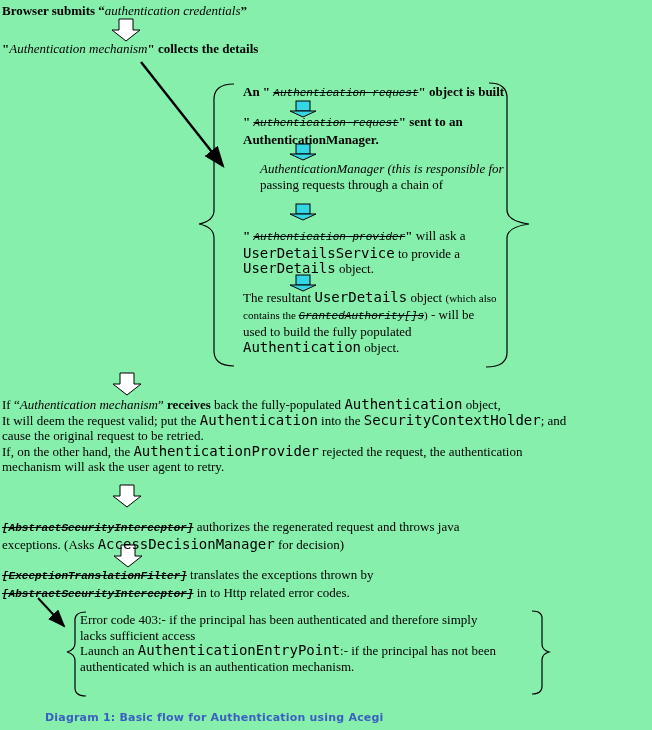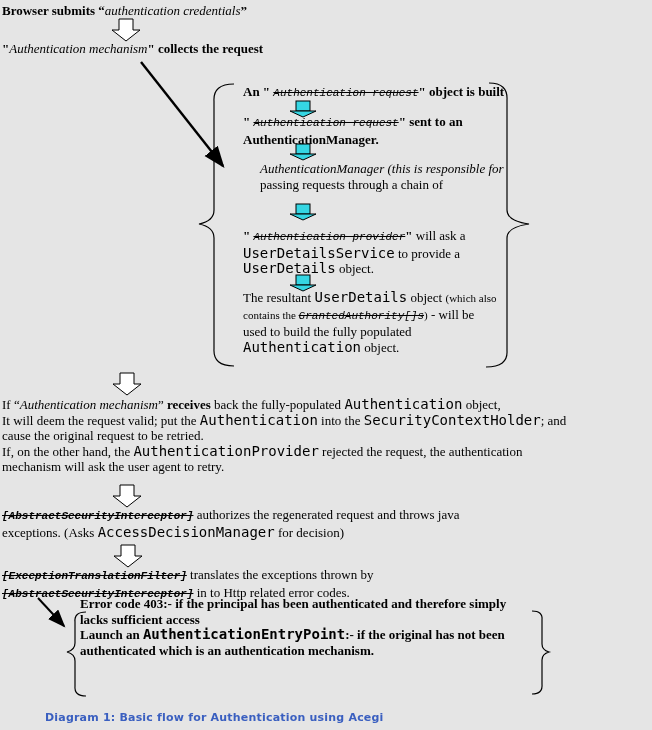--- a/index.html
+++ b/index.html
@@ -1,21 +1,21 @@
 <!DOCTYPE html>
 <html style="--cyan: #35D6E3; --caption-blue: #3A5FC0;"><head>
 <meta charset="utf-8">
 <style>
   :root{
     --cyan:#35D6E3;
     --caption-blue:#3A5FC0;
   }
   html,body{margin:0;padding:0;background:#fff;}
   #canvas{
-    position:relative;width:652px;height:730px;background:#e5e5e5;overflow:hidden;
+    position:relative;width:652px;height:730px;background:#86efac;overflow:hidden;
     font-family:"Liberation Serif", serif;font-size:13px;line-height:15.5px;color:#000;
   }
   .abs{position:absolute;white-space:nowrap;}
   .b{font-weight:bold;}
   .i{font-style:italic;}
   .si{font-size:11px;}
   .c{font-family:"DejaVu Sans Mono", monospace;font-size:14px;}
   .sc{font-family:Liberation Mono, monospace;font-style:italic;font-size:11px;text-decoration:line-through;}
   .sc.b{font-weight:bold;}
   .caption{
@@ -66,29 +66,29 @@
       <rect class="cyan-fill" x="296" y="204" width="14" height="10"></rect>
       <path class="cyan-fill" d="M290,214 L316,214 L303,220 Z"></path>
     </g>
     <g>
       <rect class="cyan-fill" x="296" y="275" width="14" height="10"></rect>
       <path class="cyan-fill" d="M290,285 L316,285 L303,291 Z"></path>
     </g>
   </svg>
 
   <div class="abs" style="left:2px;top:3px;"><span class="b">Browser submits </span><span class="b">“</span><span class="i">authentication credentials</span><span class="b">”</span></div>
-  <div class="abs" style="left:2px;top:41px;"><span class="b">"</span><span class="i">Authentication mechanism</span><span class="b">" </span><span class="b">collects the request</span></div>
+  <div class="abs" style="left:2px;top:41px;"><span class="b">"</span><span class="i">Authentication mechanism</span><span class="b">" </span><span class="b">collects the details</span></div>
 
   <div class="abs" style="left:243px;top:84px;"><span class="b">An " </span><span class="sc">Authentication request</span><span class="b">" </span><span class="b">object is built</span></div>
   <div class="abs" style="left:243px;top:114px;"><span class="b">" </span><span class="sc">Authentication request</span><span class="b">" </span><span class="b">sent to an</span><br><span class="b">AuthenticationManager.</span></div>
   <div class="abs" style="left:260px;top:161px;"><span class="i">AuthenticationManager (this is responsible for</span><br><span>passing requests through a chain of</span><br></div>
   <div class="abs" style="left:243px;top:228px;"><span class="b">" </span><span class="sc">Authentication provider</span><span class="b">"</span><span> will ask a</span><br><span class="c">UserDetailsService</span><span> to provide a</span><br><span class="c">UserDetails</span><span> object.</span></div>
   <div class="abs" style="left:243px;top:290px;"><span>The resultant </span><span class="c">UserDetails</span><span> object </span><span class="si">(which also</span><br><span class="si">contains the </span><span class="sc">GrantedAuthority[]s</span><span class="si">)</span><span> - will be</span><br><span>used to build the fully populated</span><br><span class="c">Authentication</span><span> object.</span></div>
 
   <div class="abs" style="left:2px;top:397px;"><span>If “</span><span class="i">Authentication mechanism</span><span>” </span><span class="b">receives</span><span> back the fully-populated </span><span class="c">Authentication</span><span> object,</span><br><span>It will deem the request valid; put the </span><span class="c">Authentication</span><span> into the </span><span class="c">SecurityContextHolder</span><span>; and</span><br><span>cause the original request to be retried.</span><br><span>If, on the other hand, the </span><span class="c">AuthenticationProvider</span><span> rejected the request, the authentication</span><br><span>mechanism will ask the user agent to retry.</span></div>
-  <div class="abs" style="left:2px;top:507px;"><span class="sc b">[AbstractSecurityInterceptor]</span><span> authorizes the regenerated request and throws java</span><br><span>exceptions. (Asks </span><span class="c">AccessDecisionManager</span><span> for decision)</span></div>
+  <div class="abs" style="left:2px;top:519px;"><span class="sc b">[AbstractSecurityInterceptor]</span><span> authorizes the regenerated request and throws java</span><br><span>exceptions. (Asks </span><span class="c">AccessDecisionManager</span><span> for decision)</span></div>
   <div class="abs" style="left:2px;top:567px;"><span class="sc b">[ExceptionTranslationFilter]</span><span> translates the exceptions thrown by</span><br><span class="sc b">[AbstractSecurityInterceptor]</span><span> in to Http related error codes.</span></div>
 
-  <div class="abs" style="left:80px;top:596px;font-weight:bold;"><span>Error code 403:- if the principal has been authenticated and therefore simply</span><br><span>lacks sufficient access</span><br><span>Launch an </span><span class="c">AuthenticationEntryPoint</span><span>:- if the original has not been</span><br><span>authenticated which is an authentication mechanism.</span></div>
+  <div class="abs" style="left:80px;top:612px;"><span>Error code 403:- if the principal has been authenticated and therefore simply</span><br><span>lacks sufficient access</span><br><span>Launch an </span><span class="c">AuthenticationEntryPoint</span><span>:- if the principal has not been</span><br><span>authenticated which is an authentication mechanism.</span></div>
 
   <div class="abs caption" style="left:45px;top:710px;">Diagram 1: Basic flow for Authentication using Acegi</div>
 
 </div>
 
 </body></html>

